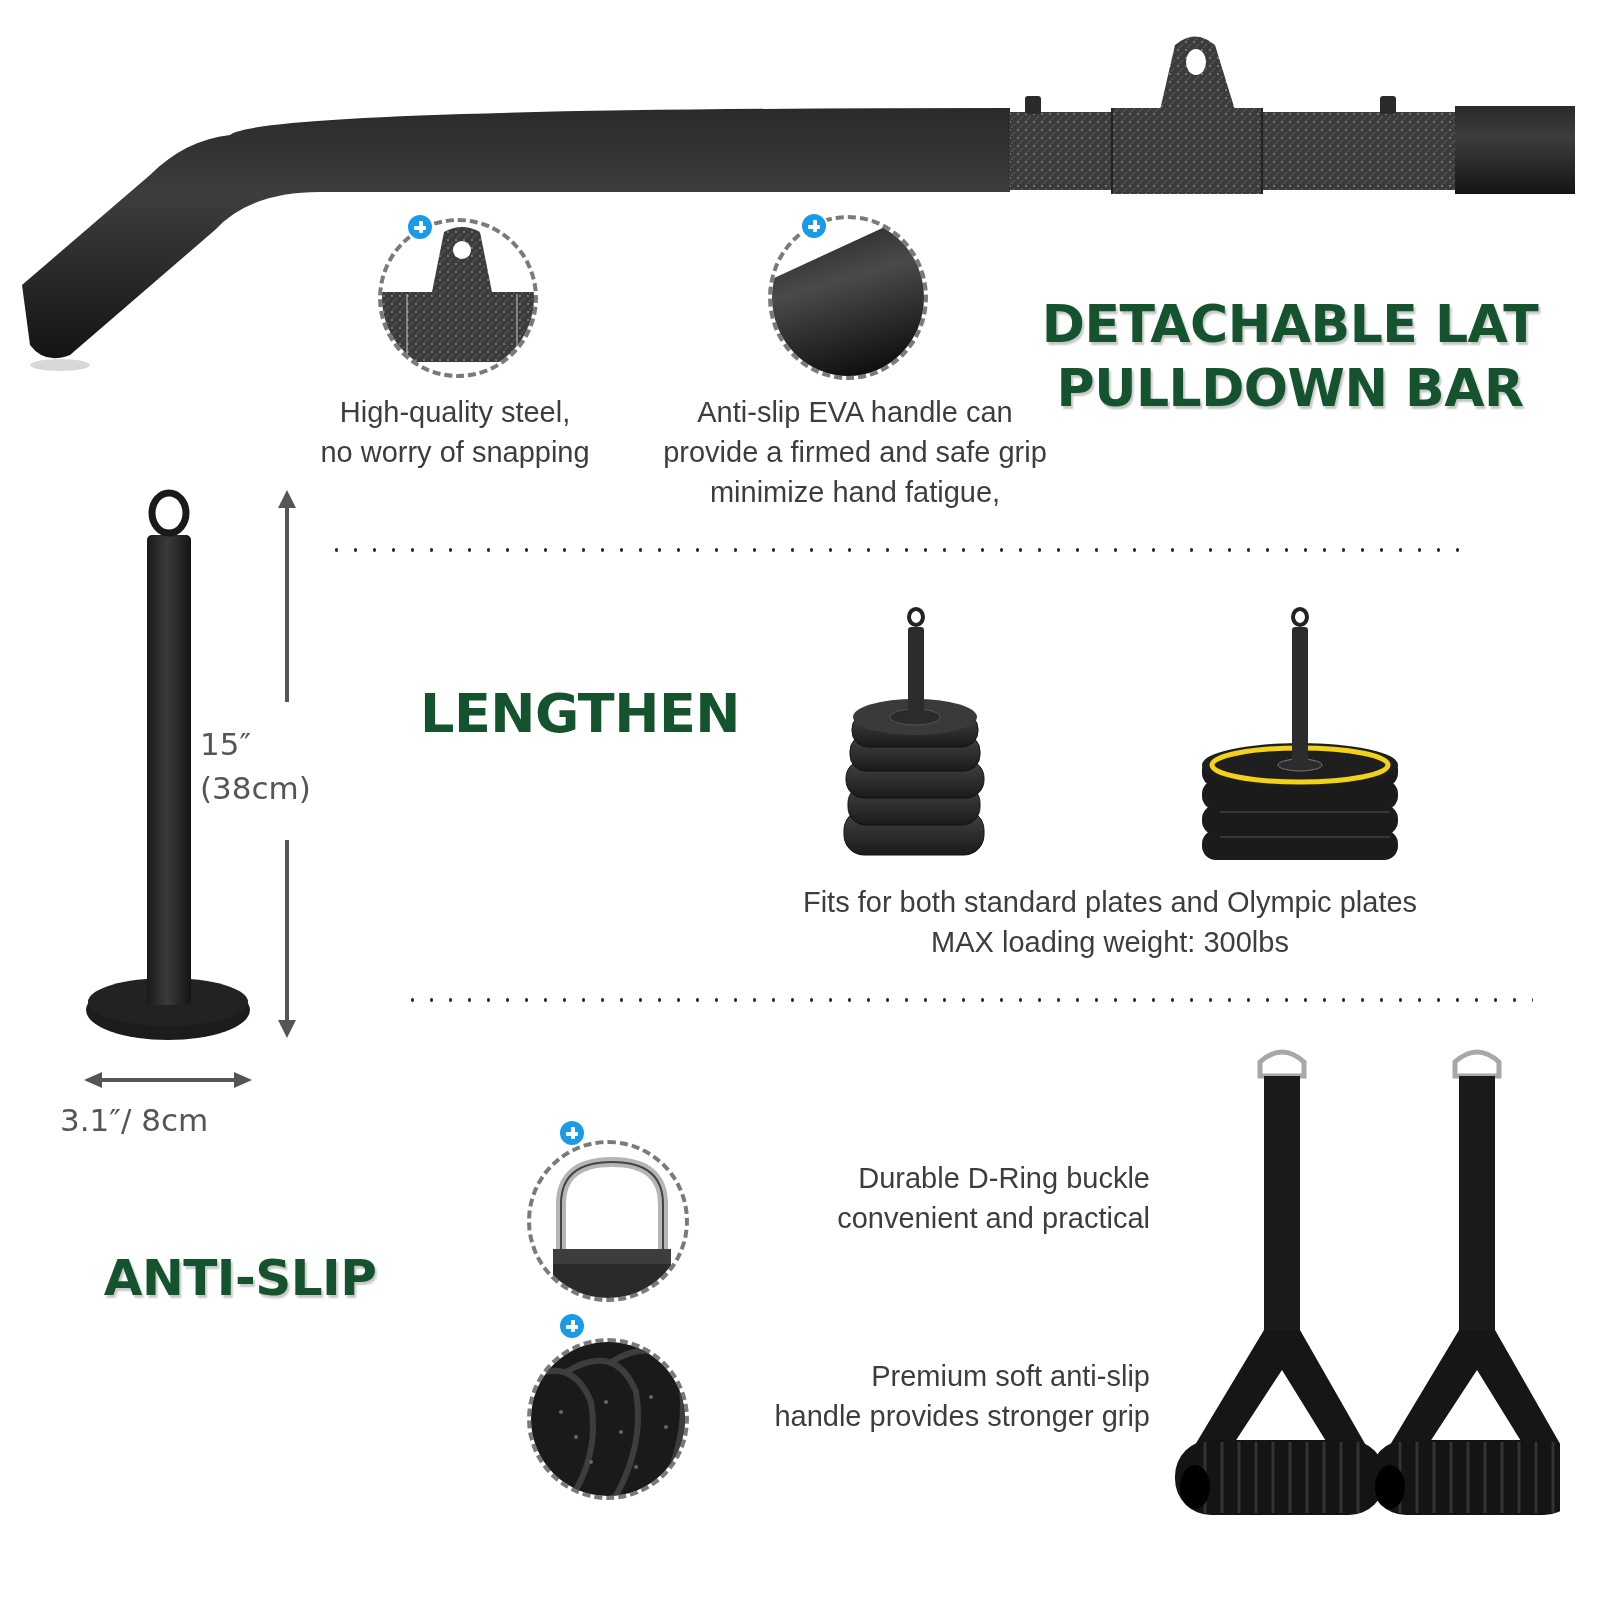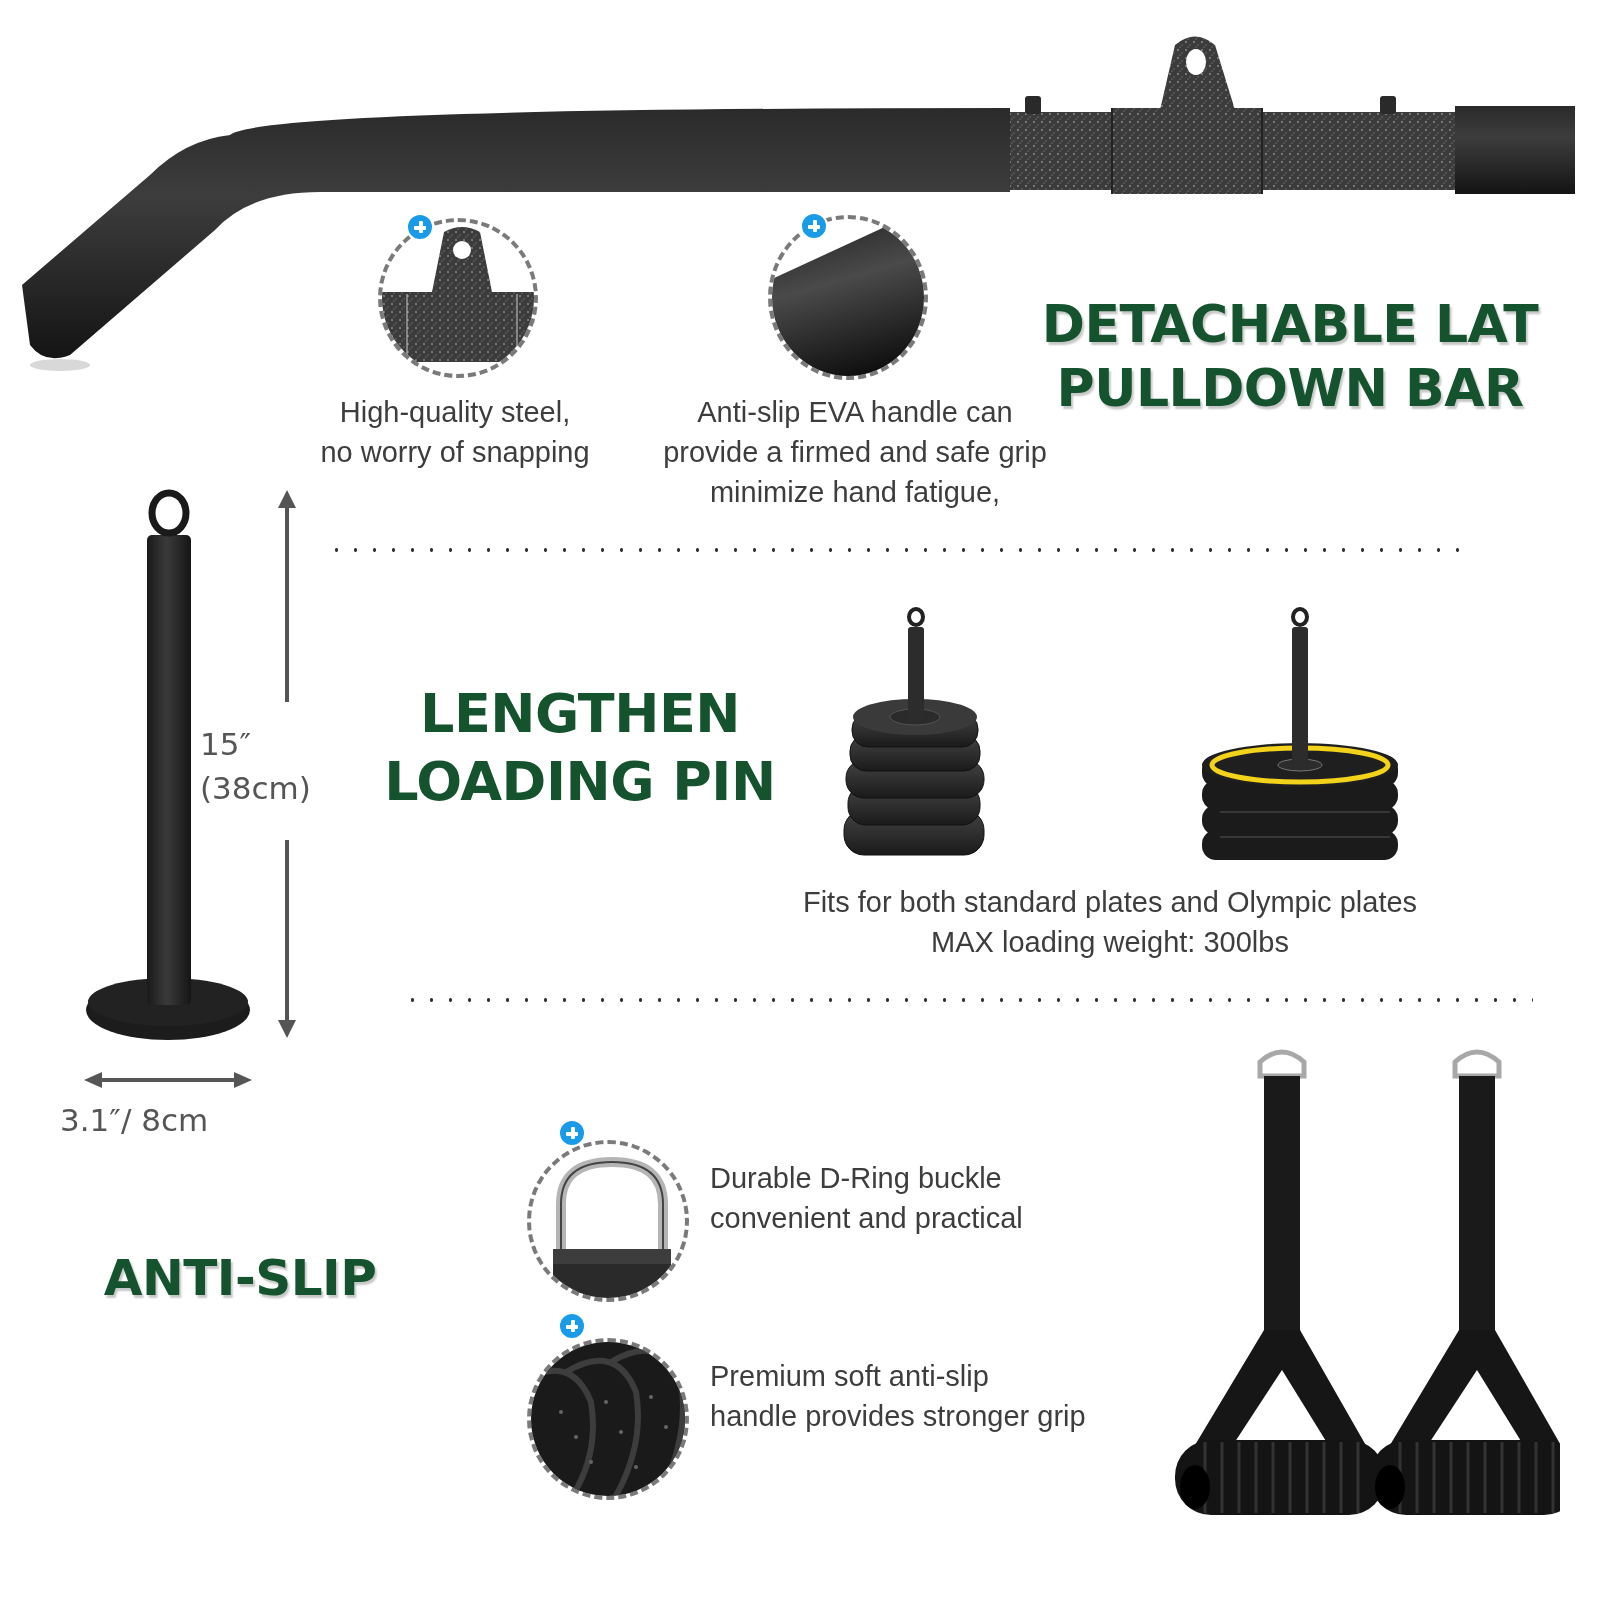--- a/index.html
+++ b/index.html
@@ -24,21 +24,21 @@
   
   .caption {
     position: absolute;
     font-family: "Liberation Sans", sans-serif;
     font-size: 29px;
     color: #3d3d3d;
     line-height: 40px;
   }
   .caption span { display: block; }
   .caption.center { text-align: center; }
-  .caption.left { text-align: left; }
+  .caption.left { text-align: right; }
 
   
   .dim-label {
     position: absolute;
     font-family: "DejaVu Sans", sans-serif;
     font-size: 31px;
     color: #555555;
     text-align: left;
     line-height: 44px;
   }
@@ -192,21 +192,20 @@
     <line x1="12" y1="10" x2="158" y2="10" stroke="#555" stroke-width="4"></line>
     <polygon points="0,10 18,2 18,18" fill="#555"></polygon>
     <polygon points="168,10 150,2 150,18" fill="#555"></polygon>
   </svg>
   <div class="dim-label" style="left:60px;top:1098px;width:220px;">
     <span>3.1″/ 8cm</span>
   </div>
 
   <div class="heading" style="left:380px;top:680px;width:400px;font-size:54px;line-height:68px;">
     <span>LENGTHEN</span>
-    <span>LOADING PIN</span>
   </div>
 
   <svg class="abs" style="left:840px;top:605px;" width="150" height="260">
     <defs>
       <linearGradient id="plateGrad" x1="0" y1="0" x2="0" y2="1">
         <stop offset="0" stop-color="#444"></stop>
         <stop offset="1" stop-color="#1a1a1a"></stop>
       </linearGradient>
     </defs>
     <g fill="url(#plateGrad)" stroke="#111" stroke-width="1">

